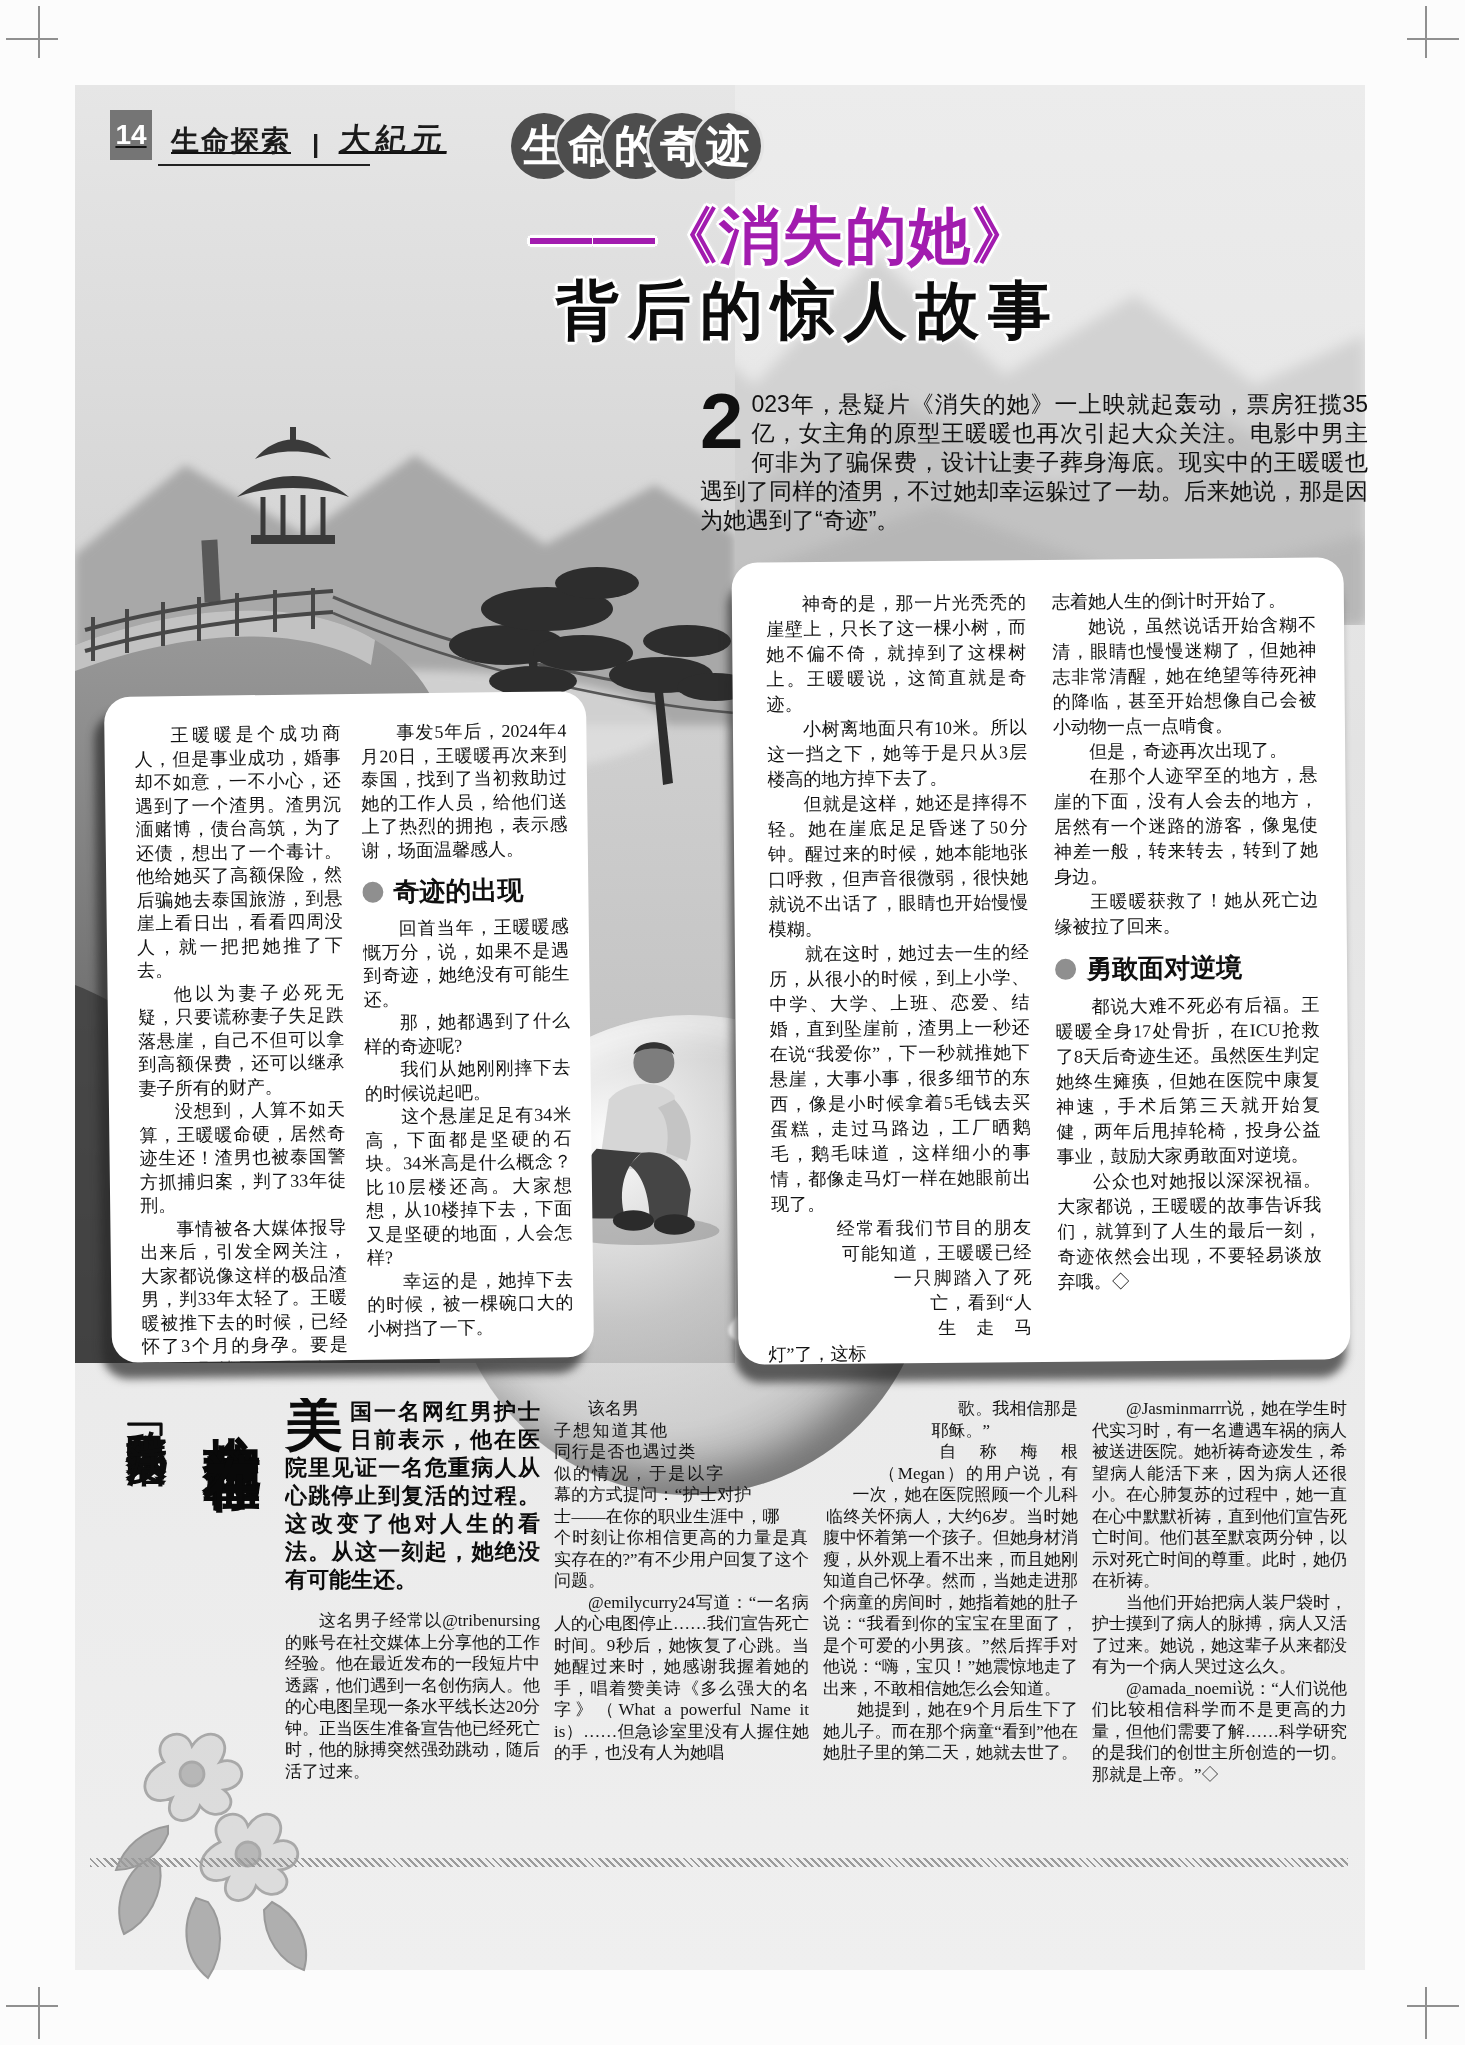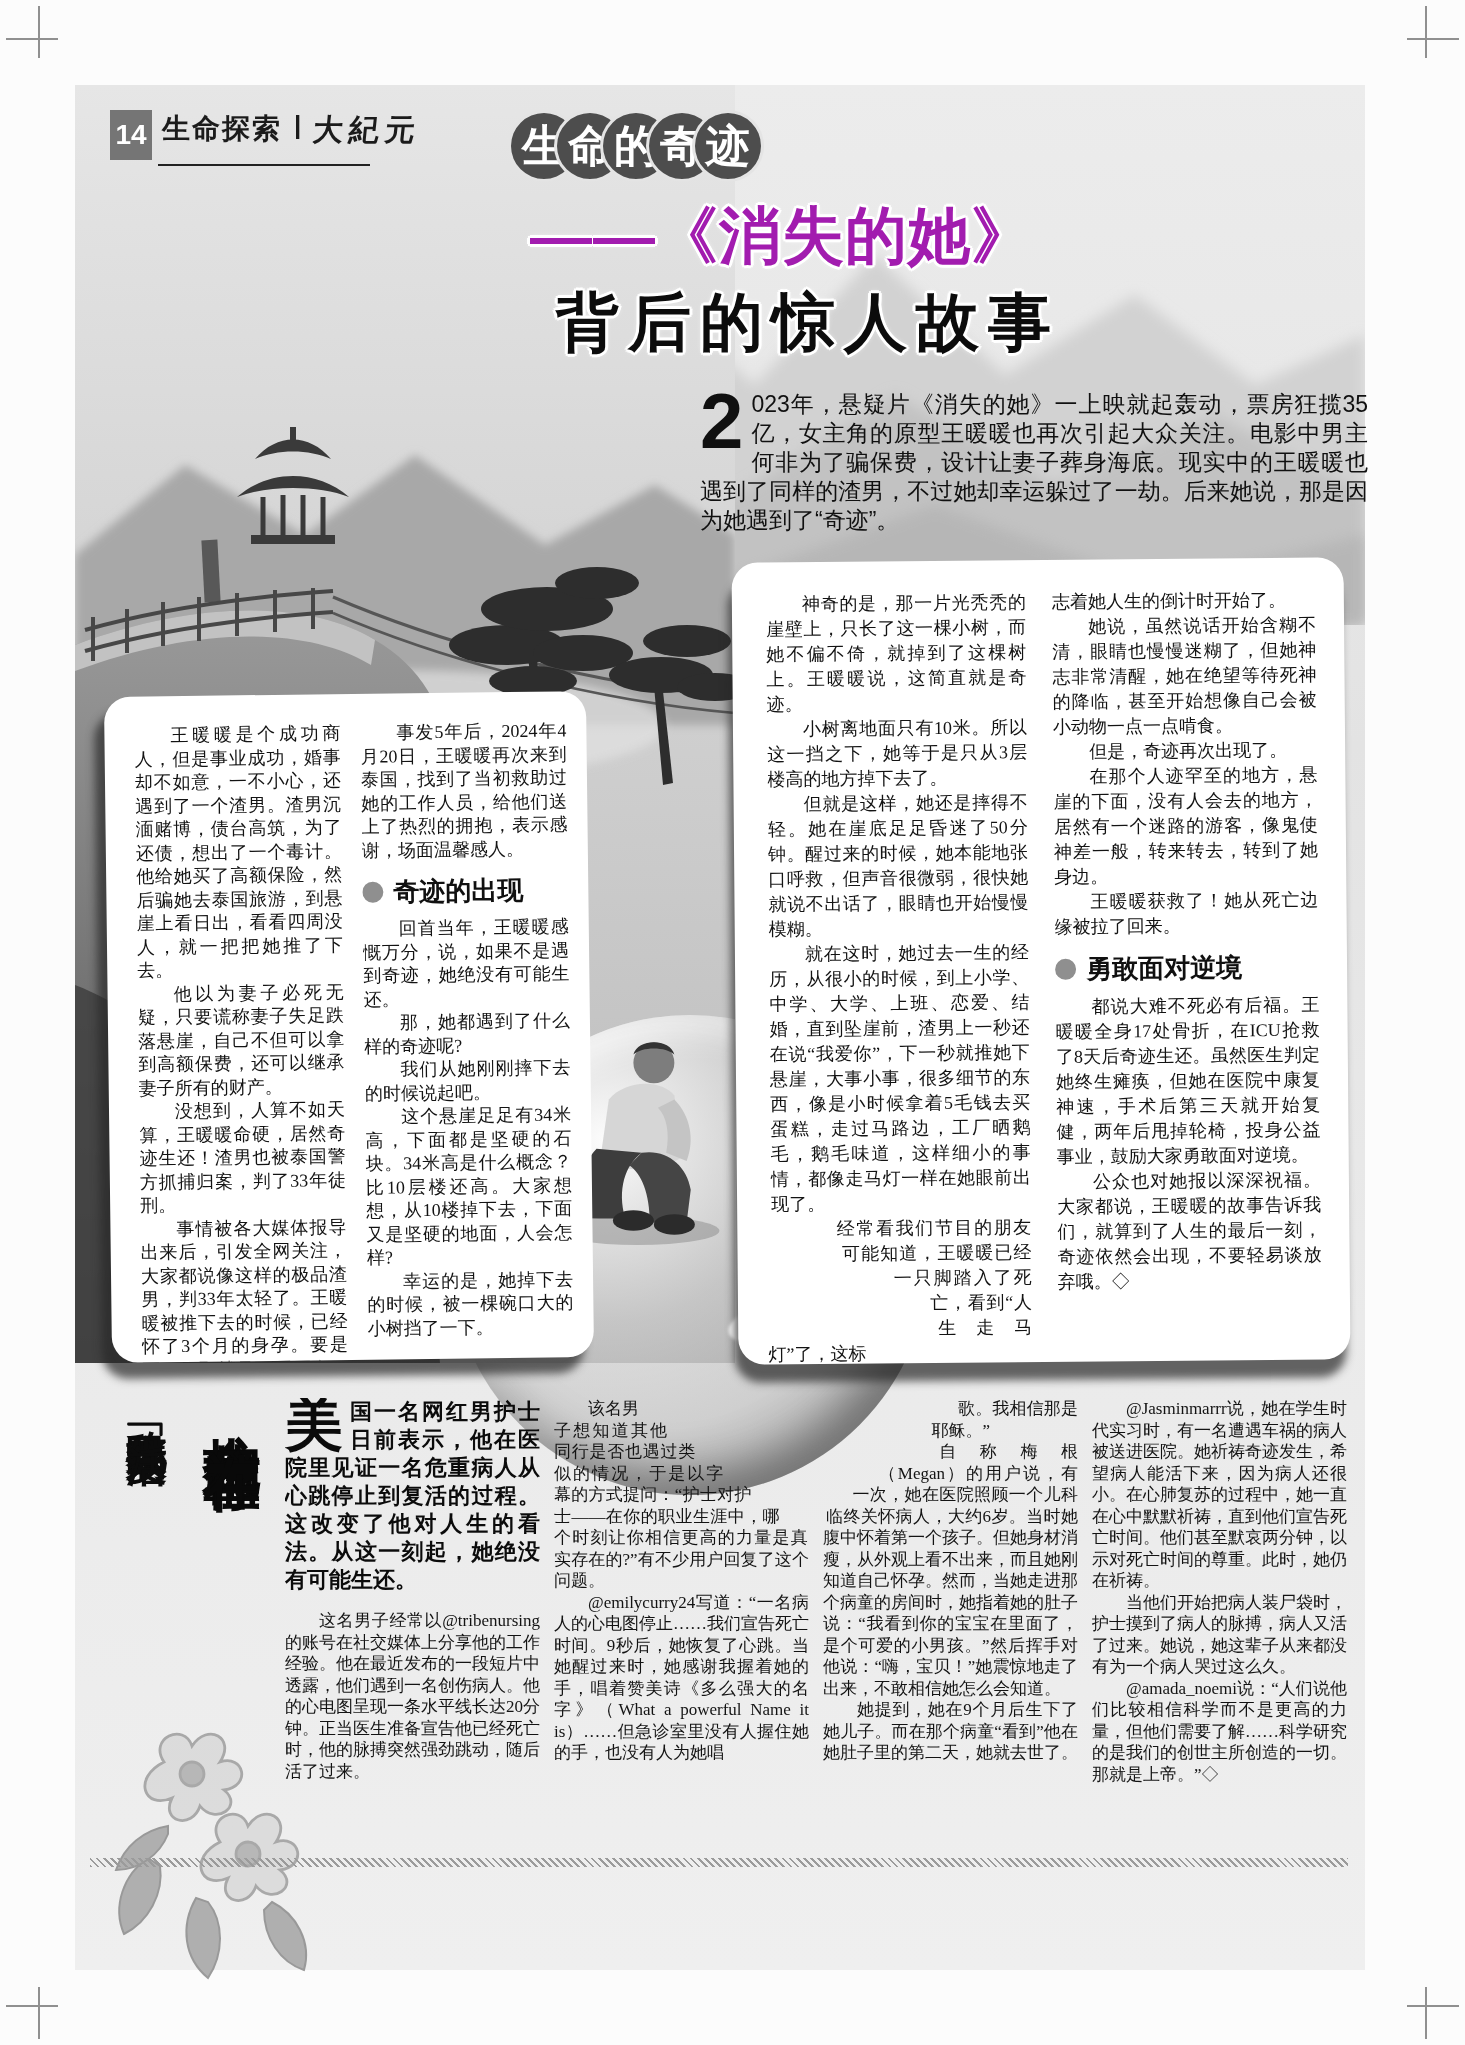--- a/index.html
+++ b/index.html
@@ -6,38 +6,38 @@
   .canvas{position:relative;width:1465px;height:2045px;background:#fcfcfc;overflow:hidden;
     font-family:"Liberation Sans",sans-serif;color:#111;}
   
   .cm{position:absolute;background:#909090;}
   
   .content-bg{position:absolute;left:75px;top:85px;width:1290px;height:1885px;
     background:linear-gradient(180deg,#ececec 0%,#e3e3e3 35%,#ebebeb 70%,#efefef 100%);}
   .mountains{position:absolute;left:75px;top:85px;width:1290px;height:540px;}
   .photo{position:absolute;left:75px;top:85px;width:660px;height:1278px;overflow:hidden;}
   
-  .header{position:absolute;left:110px;top:110px;z-index:4;display:flex;align-items:flex-start;gap:10px;}
+  .header{position:absolute;left:110px;top:110px;z-index:4;display:flex;align-items:flex-end;gap:19px;text-decoration:underline;}
   .pagenum{width:42px;height:50px;background:#757575;color:#fff;font-size:28px;font-weight:bold;
     display:flex;align-items:center;justify-content:center;}
   .section-name{font-size:28px;font-weight:bold;letter-spacing:2px;color:#1b1b1b;}
   .hdr-sep{font-size:26px;font-weight:bold;color:#1b1b1b;margin:0 2px;}
   .masthead{font-size:30px;font-weight:900;letter-spacing:6px;color:#1b1b1b;transform:skewX(-6deg);}
   .hdr-underline{position:absolute;left:158px;top:164px;width:212px;height:2px;background:#222;z-index:4;}
   
   .kicker{position:absolute;left:508px;top:110px;display:flex;z-index:3;}
   .kicker span{width:72px;height:72px;border-radius:50%;background:#4d4d4d;color:#fff;font-size:44px;
     font-weight:900;display:flex;align-items:center;justify-content:center;margin-left:-26px;
     border:3px solid rgba(255,255,255,.85);box-sizing:border-box;}
   .kicker span:first-child{margin-left:0;}
   
   .halo{text-shadow:3px 0 0 #fff,-3px 0 0 #fff,0 3px 0 #fff,0 -3px 0 #fff,
     2px 2px 0 #fff,-2px 2px 0 #fff,2px -2px 0 #fff,-2px -2px 0 #fff,0 0 6px #fff;}
   .t1{position:absolute;left:530px;top:194px;font-size:62px;font-weight:900;color:#a21caf;z-index:3;letter-spacing:1px;}
-  .t2{position:absolute;left:556px;top:280px;font-size:63px;font-weight:900;color:#0c0c0c;z-index:3;letter-spacing:9px;}
+  .t2{position:absolute;left:556px;top:268px;font-size:63px;font-weight:900;color:#0c0c0c;z-index:3;letter-spacing:9px;}
   
   .intro{position:absolute;left:700px;top:390px;width:668px;z-index:3;font-size:23px;line-height:29px;
     text-align:justify;color:#101010;font-weight:500;}
   .drop2{float:left;font-size:78px;line-height:56px;font-weight:bold;margin:3px 8px 0 0;}
   
   .sphere{position:absolute;left:450px;top:1015px;width:480px;height:480px;border-radius:50%;z-index:1;
     background:radial-gradient(circle at 32% 26%,rgba(255,255,255,.95) 0%,rgba(238,238,238,.8) 16%,
       rgba(208,208,208,.5) 38%,rgba(165,165,165,.4) 62%,rgba(110,110,110,.55) 86%,rgba(150,150,150,.35) 100%);
     box-shadow:inset -16px -22px 42px rgba(60,60,60,.55),inset 12px 16px 30px rgba(255,255,255,.85);}
   .glare{position:absolute;background:#fff;border-radius:50%;filter:blur(1.5px);}

